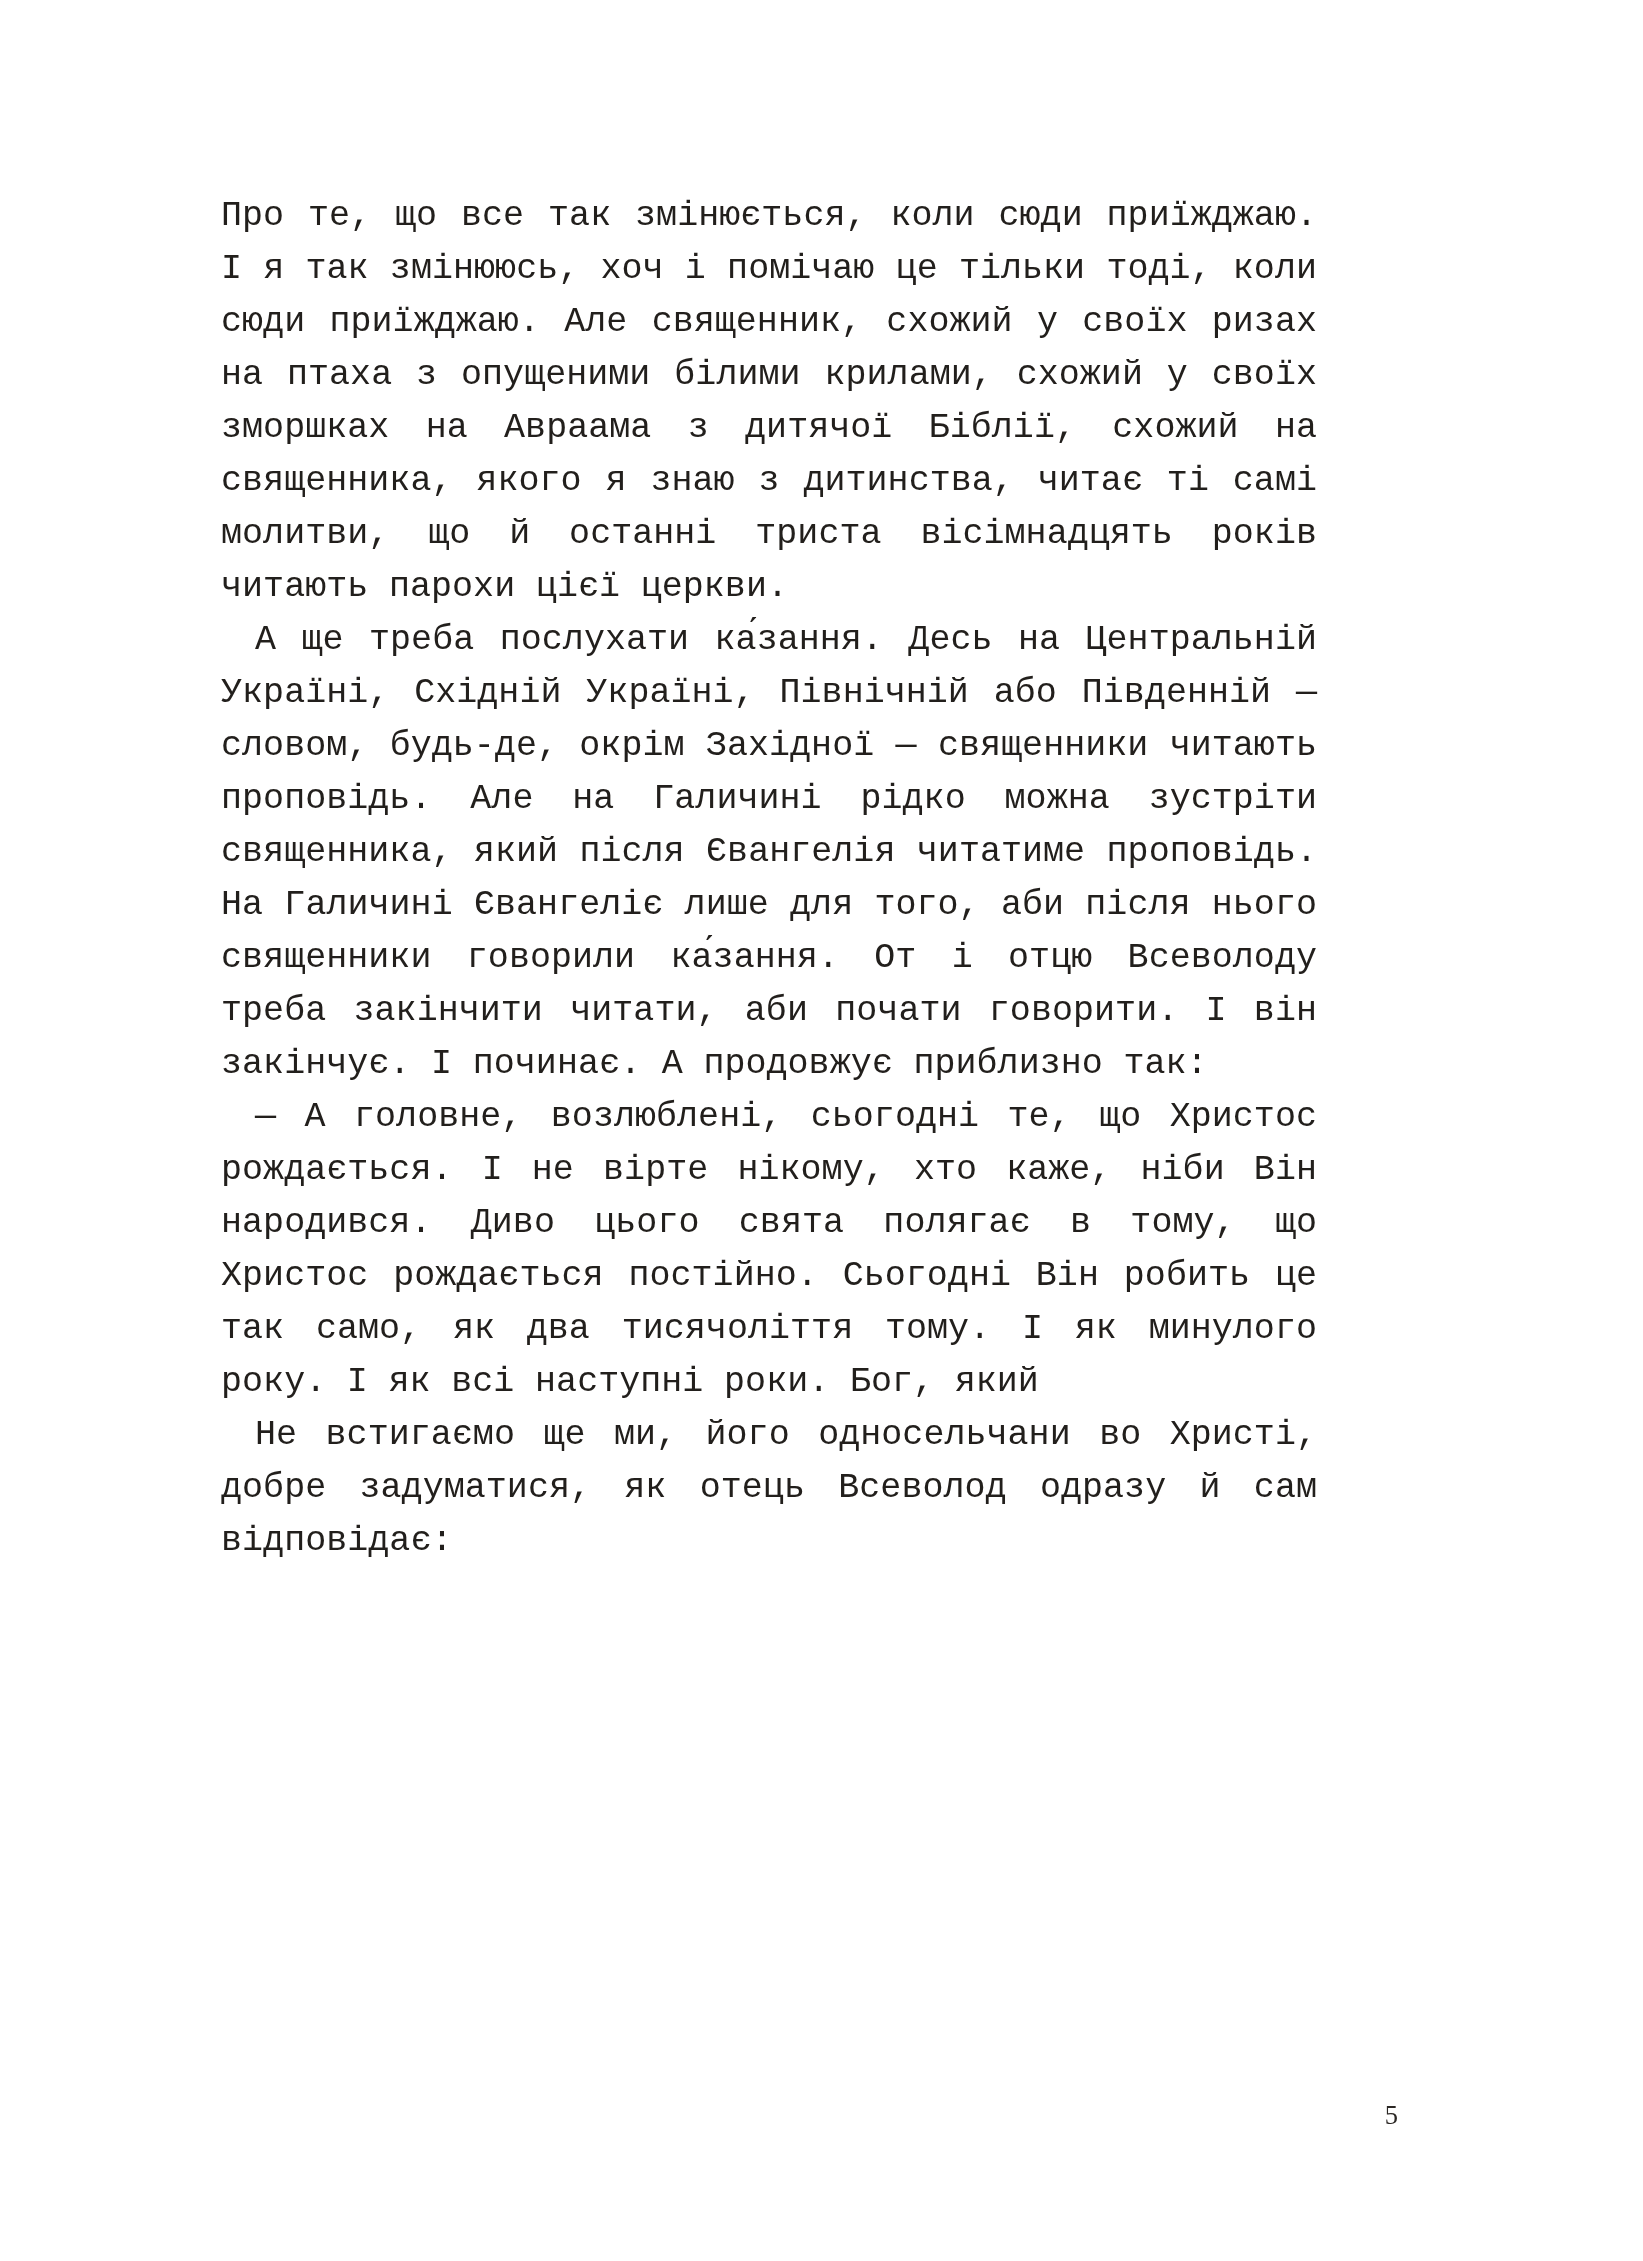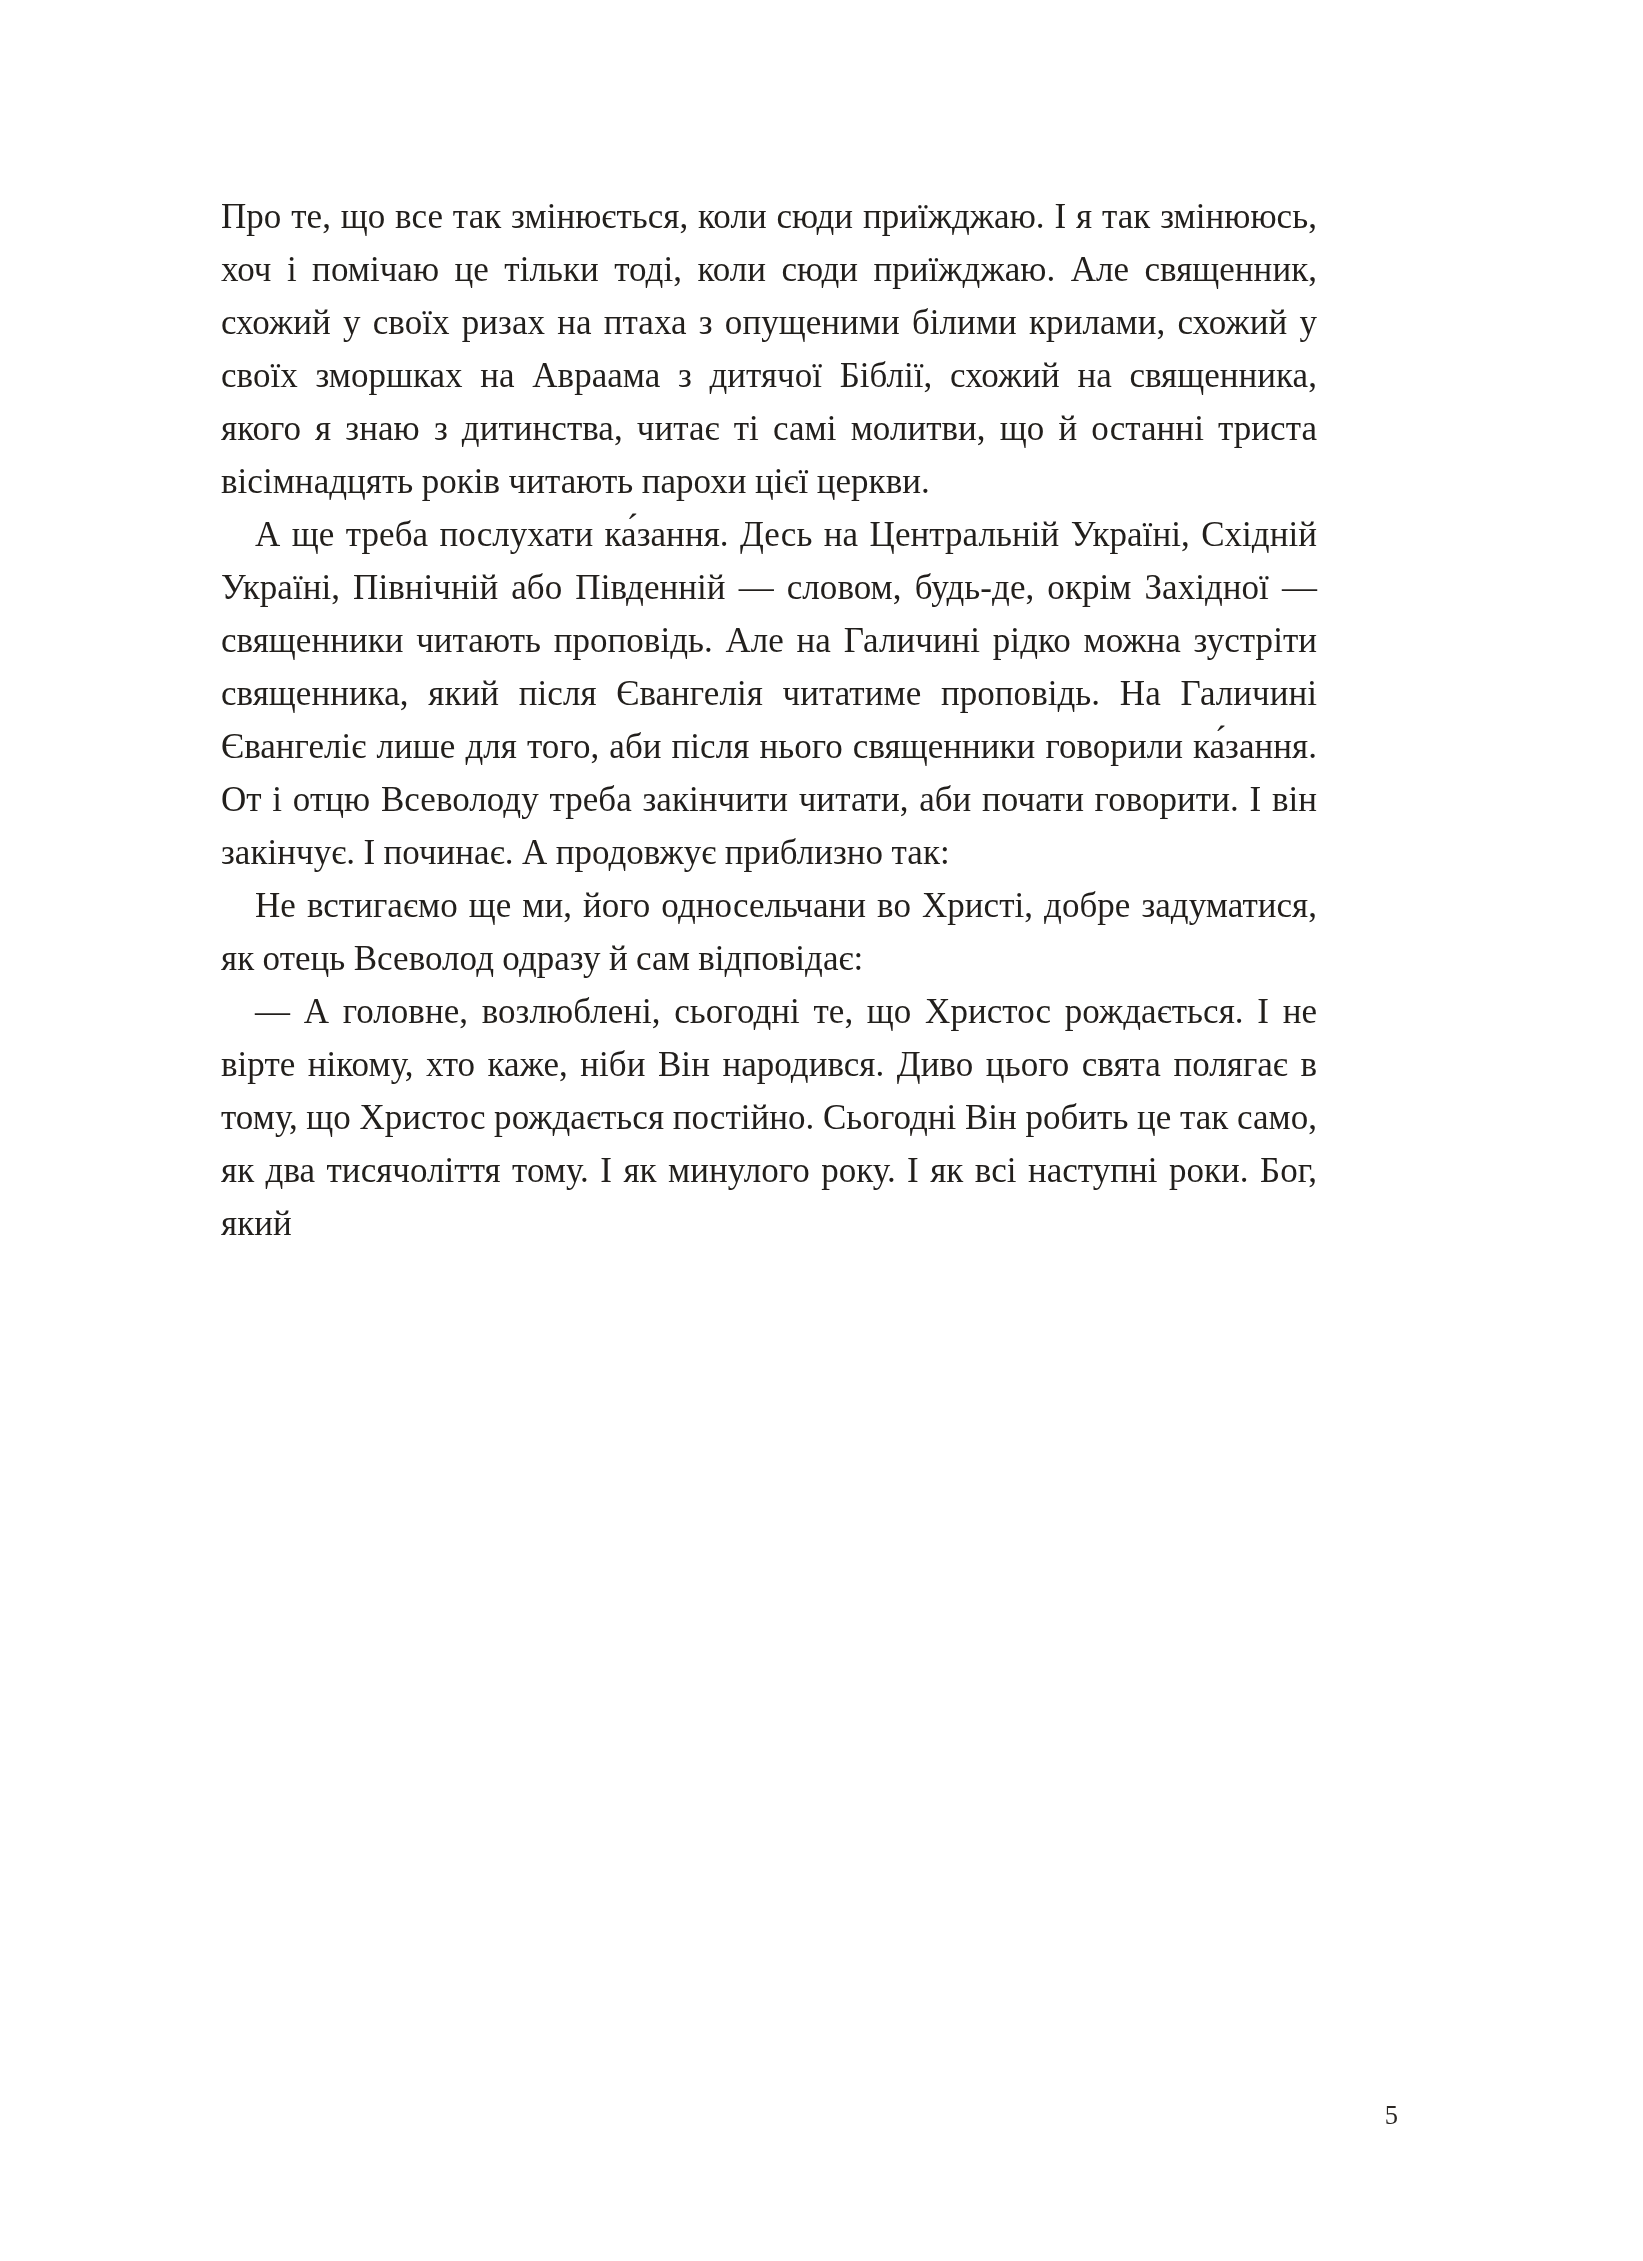--- a/index.html
+++ b/index.html
@@ -34,20 +34,21 @@
     -webkit-hyphens: manual;
     hyphens: manual;
     word-spacing: -0.4px;
     letter-spacing: 0.04px;
   }
   .para.no-indent {
     text-indent: 0;
   }
   .para.last-line-natural {
     text-align-last: left;
+    font-family: Liberation Mono, monospace;
   }
   .page-number {
     position: absolute;
     left: 0;
     top: 2099px;
     width: 1398px;
     text-align: right;
     font-family: "Liberation Serif", "DejaVu Serif", serif;
     font-size: 26.5px;
     line-height: 33px;
@@ -60,22 +61,22 @@
 <div class="page">
 
   <div class="text-column">
 
     <p class="para no-indent last-line-natural">Про те, що все так змінюється, коли сюди приїжджаю. І я так змінююсь, хоч і помічаю це тільки тоді, коли сюди приїжджаю. Але священник, схожий у своїх ризах на птаха з опущеними білими крилами, схожий у своїх зморшках на Авраама з дитячої Біблії, схожий на священника, якого я знаю з дитинства, читає ті самі молитви, що й останні триста вісімнадцять років читають парохи цієї церкви.</p>
 
 
     <p class="para last-line-natural">А ще треба послухати ка́зання. Десь на Центральній Україні, Східній Україні, Північній або Південній — словом, будь-де, окрім Західної — священники читають проповідь. Але на Галичині рідко можна зустріти священника, який після Євангелія читатиме проповідь. На Галичині Євангеліє лише для того, аби після нього священники говорили ка́зання. От і отцю Всеволоду треба закінчити читати, аби почати говорити. І він закінчує. І починає. А продовжує приблизно так:</p>
 
 
+    <p class="para last-line-natural">— А головне, возлюблені, сьогодні те, що Христос рождається. І не вірте нікому, хто каже, ніби Він народився. Диво цього свята полягає в тому, що Христос рождається постійно. Сьогодні Він робить це так само, як два тисячоліття тому. І як минулого року. І як всі наступні роки. Бог, який</p>
+
     <p class="para last-line-natural">Не встигаємо ще ми, його односельчани во Христі, добре задуматися, як отець Всеволод одразу й сам відповідає:</p>
-
-    <p class="para last-line-natural">— А головне, возлюблені, сьогодні те, що Христос рождається. І не вірте нікому, хто каже, ніби Він народився. Диво цього свята полягає в тому, що Христос рождається постійно. Сьогодні Він робить це так само, як два тисячоліття тому. І як минулого року. І як всі наступні роки. Бог, який</p>
 
   </div>
 
   <div class="page-number">5</div>
 
 </div>
 
 
 </body></html>

